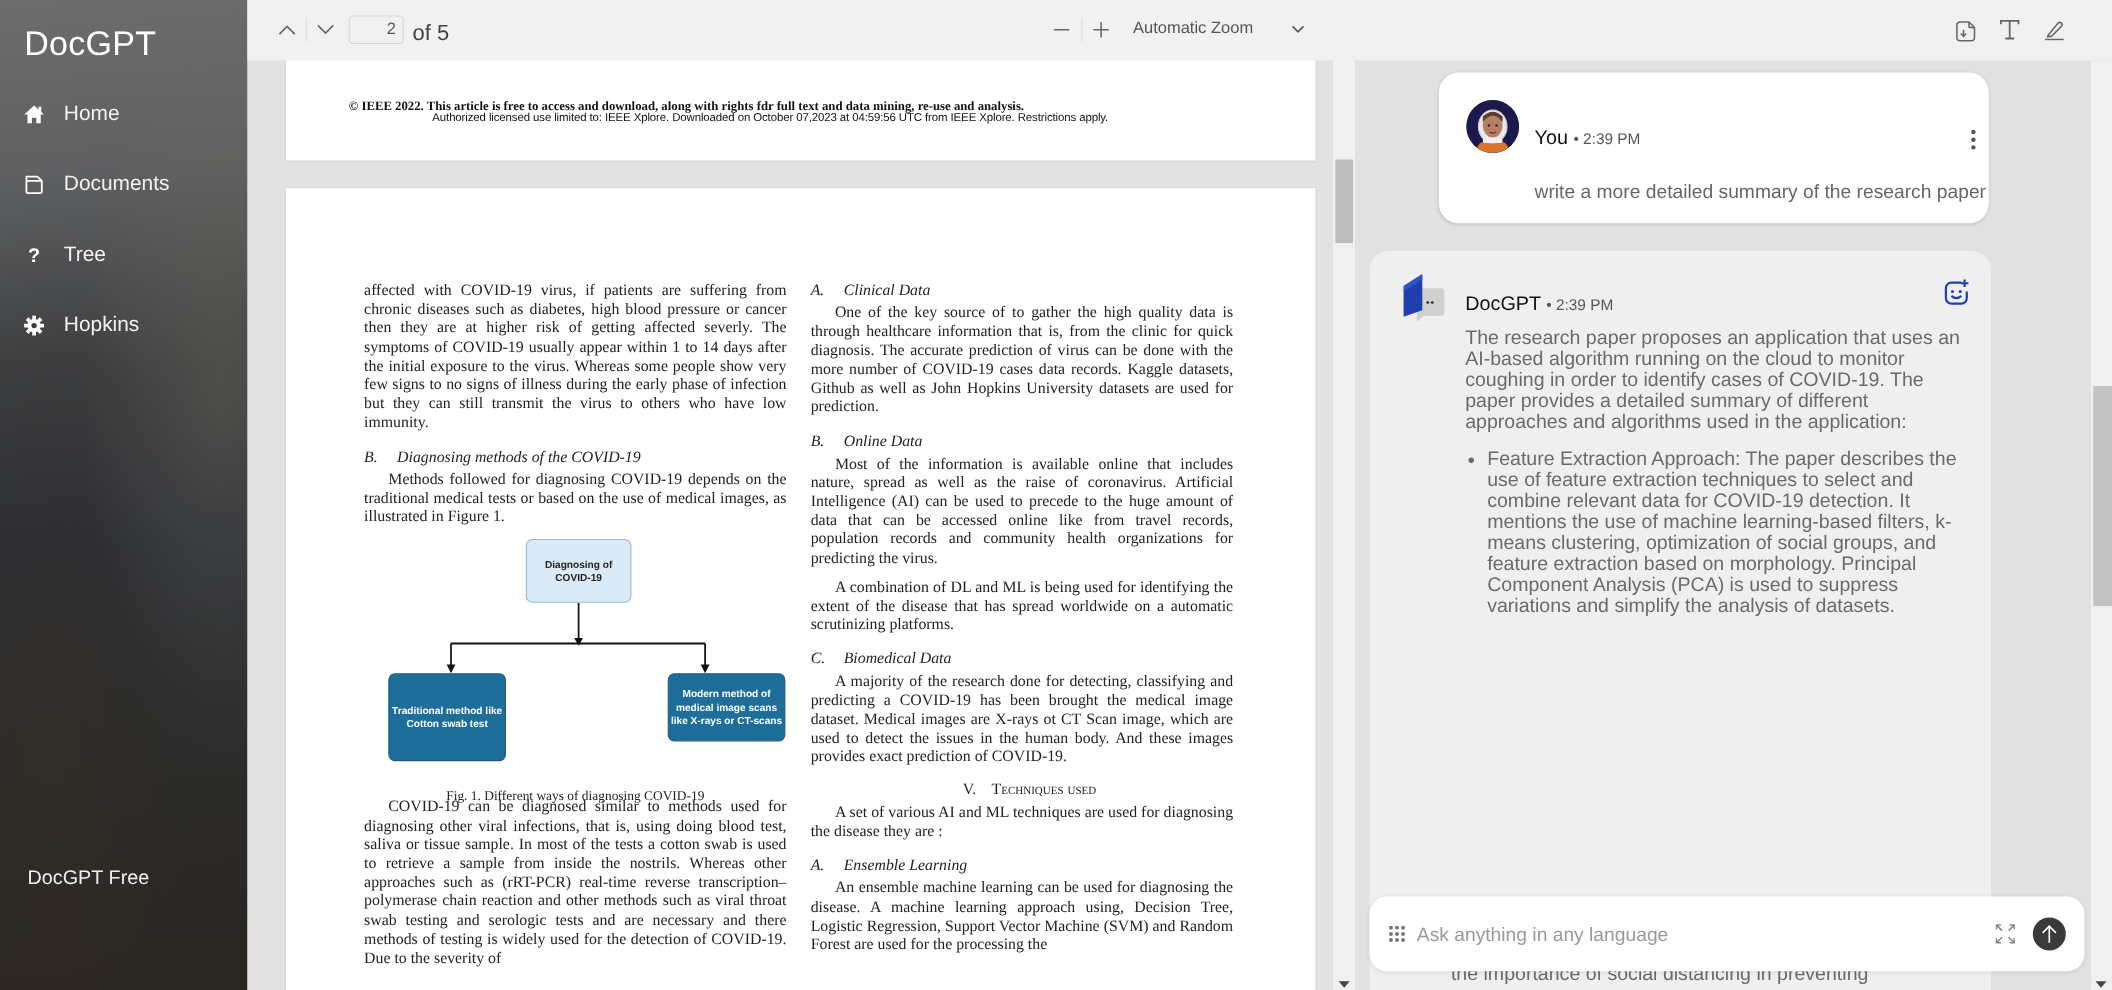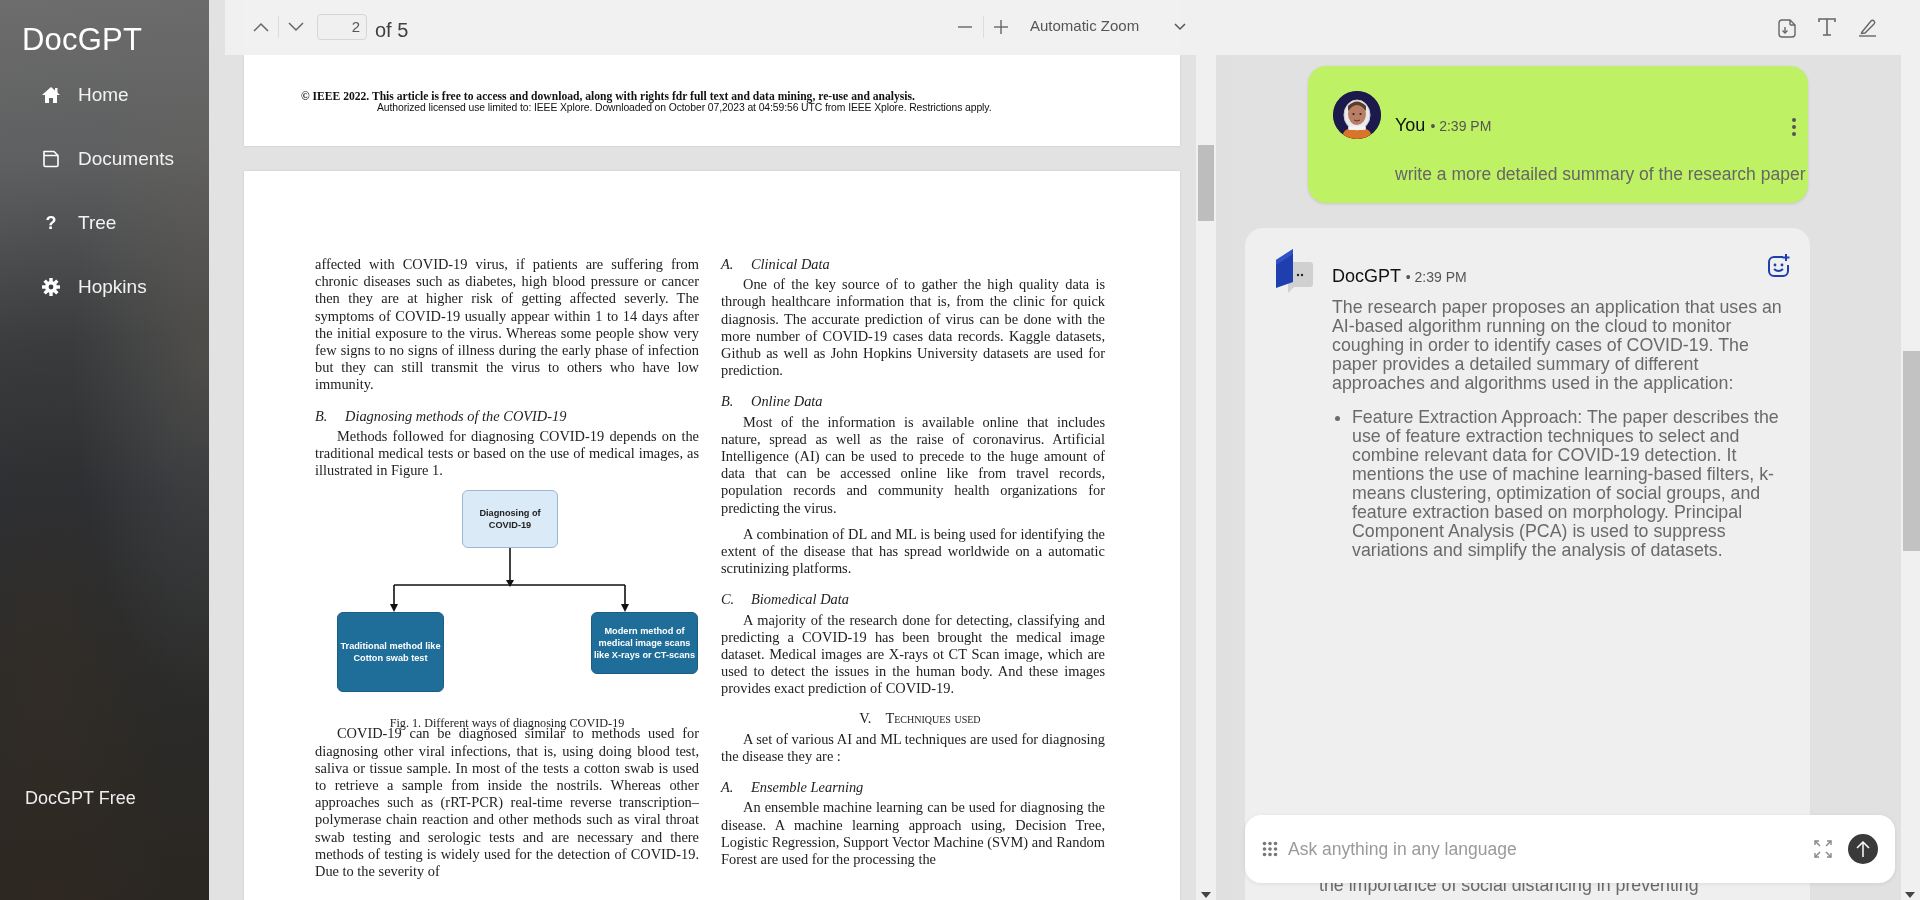--- a/index.html
+++ b/index.html
@@ -9,30 +9,30 @@
   
   .sidebar { position: absolute; left: 0; top: 0; width: 225px; height: 900px;
     background: linear-gradient(175deg, #6d6d6d 0%, #5e5f60 18%, #3a3d40 38%, #2a2f36 55%, #2b2c2c 72%, #2a2621 100%);
     color: #fff; }
   .sidebar::after { content: ""; position: absolute; inset: 0;
     background: radial-gradient(ellipse at 90% 40%, rgba(120,110,95,0.35), transparent 45%),
                 radial-gradient(ellipse at 20% 75%, rgba(60,45,30,0.35), transparent 50%);
     pointer-events: none; }
   .brand { position: absolute; left: 22px; top: 22px; font-size: 31px; font-weight: 400; letter-spacing: 0.2px; z-index: 1; }
   .nav { position: absolute; left: 0; top: 84px; width: 225px; z-index: 1; }
-  .nav-item { display: flex; height: 40px; margin-bottom: 24px; padding-left: 40px; cursor: pointer; }
+  .nav-item { display: flex; align-items: center; height: 40px; margin-bottom: 24px; padding-left: 20px; cursor: pointer; }
   .nav-item .ico { width: 22px; height: 22px; display: flex; align-items: center; justify-content: center; margin-right: 16px; }
   .nav-item .lbl { font-size: 19px; color: #f2f2f2; }
   .plan { position: absolute; left: 25px; top: 788px; font-size: 18px; color: #eee; z-index: 1; }
   .manage-btn { position: absolute; left: 25px; top: 829px; width: 175px; height: 43px; border-radius: 22px;
     background: rgba(140,140,135,0.55); border: 1px solid rgba(255,255,255,0.12); color: #fff; font-size: 18px; font-weight: 700;
     display: flex; align-items: center; justify-content: center; z-index: 1; cursor: pointer; }
 
   
-  .viewer { position: absolute; left: 209px; top: 0; width: 1007px; height: 900px; background: #e2e2e2; overflow: hidden; padding-left: 16px; }
+  .viewer { position: absolute; left: 225px; top: 0; width: 1007px; height: 900px; background: #e2e2e2; overflow: hidden; padding-left: 16px; }
   .toolbar { position: absolute; left: 0; top: 0; width: 1695px; height: 55px; background: rgba(240,240,240,0.96); z-index: 5;
     display: flex; align-items: center; }
   .tb-btn { position: absolute; display: flex; align-items: center; justify-content: center; cursor: pointer; }
   .page-input { position: absolute; left: 92px; top: 14px; width: 50px; height: 26px; border: 1px solid #d6d6d6; border-radius: 4px;
     background: #f0f0f0; font-size: 15px; color: #555; text-align: right; padding-right: 6px; line-height: 24px; font-family: "Liberation Sans", sans-serif; }
   .page-of { position: absolute; left: 150px; top: 19px; font-size: 20px; color: #404040; }
   .tb-sep { position: absolute; top: 16px; width: 1px; height: 22px; background: #ddd; }
   .zoom-select { position: absolute; left: 805px; top: 17px; font-size: 15px; color: #555; }
 
   .page { position: absolute; background: #fff; box-shadow: 0 0 2px rgba(0,0,0,0.12); }
@@ -61,21 +61,21 @@
   .fig svg { position: absolute; left: 0; top: 0; }
   .fig-caption { position: absolute; left: 0; top: 213px; width: 384px; text-align: center; font-size: 12.2px; text-indent: 0; margin-top: 17px; }
 
   
   .vscroll { position: absolute; left: 987px; top: 55px; width: 20px; height: 845px; background: #f0f0f0; }
   .vscroll .thumb { position: absolute; left: 2px; top: 90px; width: 16px; height: 76px; background: #bdbdbd; }
   .vscroll .arrow { position: absolute; left: 5px; bottom: 2px; width: 0; height: 0; border-left: 5px solid transparent; border-right: 5px solid transparent; border-top: 6px solid #444; }
 
   
   .chat { position: absolute; left: 1232px; top: 55px; width: 688px; height: 845px; background: #e1e1e1; overflow: hidden; }
-  .user-card { position: absolute; left: 76px; top: 11px; width: 500px; height: 137px; background: #bef264; border-radius: 18px; box-shadow: 0 1px 3px rgba(0,0,0,0.12); }
+  .user-card { position: absolute; left: 76px; top: 11px; width: 500px; height: 137px; background: #ffffff; border-radius: 18px; box-shadow: 0 1px 3px rgba(0,0,0,0.12); }
   .avatar { position: absolute; left: 25px; top: 25px; width: 48px; height: 48px; border-radius: 50%; background: #1c1a4d; overflow: hidden; }
   .msg-author { position: absolute; left: 87px; top: 49px; font-size: 18px; color: #111; }
   .msg-time { font-size: 14px; color: #555; }
   .user-text { position: absolute; left: 87px; top: 98px; font-size: 17.5px; color: #666; white-space: nowrap; }
   .kebab { position: absolute; left: 483px; top: 52px; width: 6px; height: 22px; cursor: pointer; }
   .kebab span { display: block; width: 4px; height: 4px; border-radius: 50%; background: #555; margin: 0 auto 3px auto; }
 
   .bot-card { position: absolute; left: 13px; top: 173px; width: 565px; height: 720px; background: #efefef; border-radius: 18px; }
   .bot-logo { position: absolute; left: 29px; top: 20px; width: 40px; height: 46px; }
   .bot-author { position: absolute; left: 87px; top: 38px; font-size: 18px; color: #111; }

